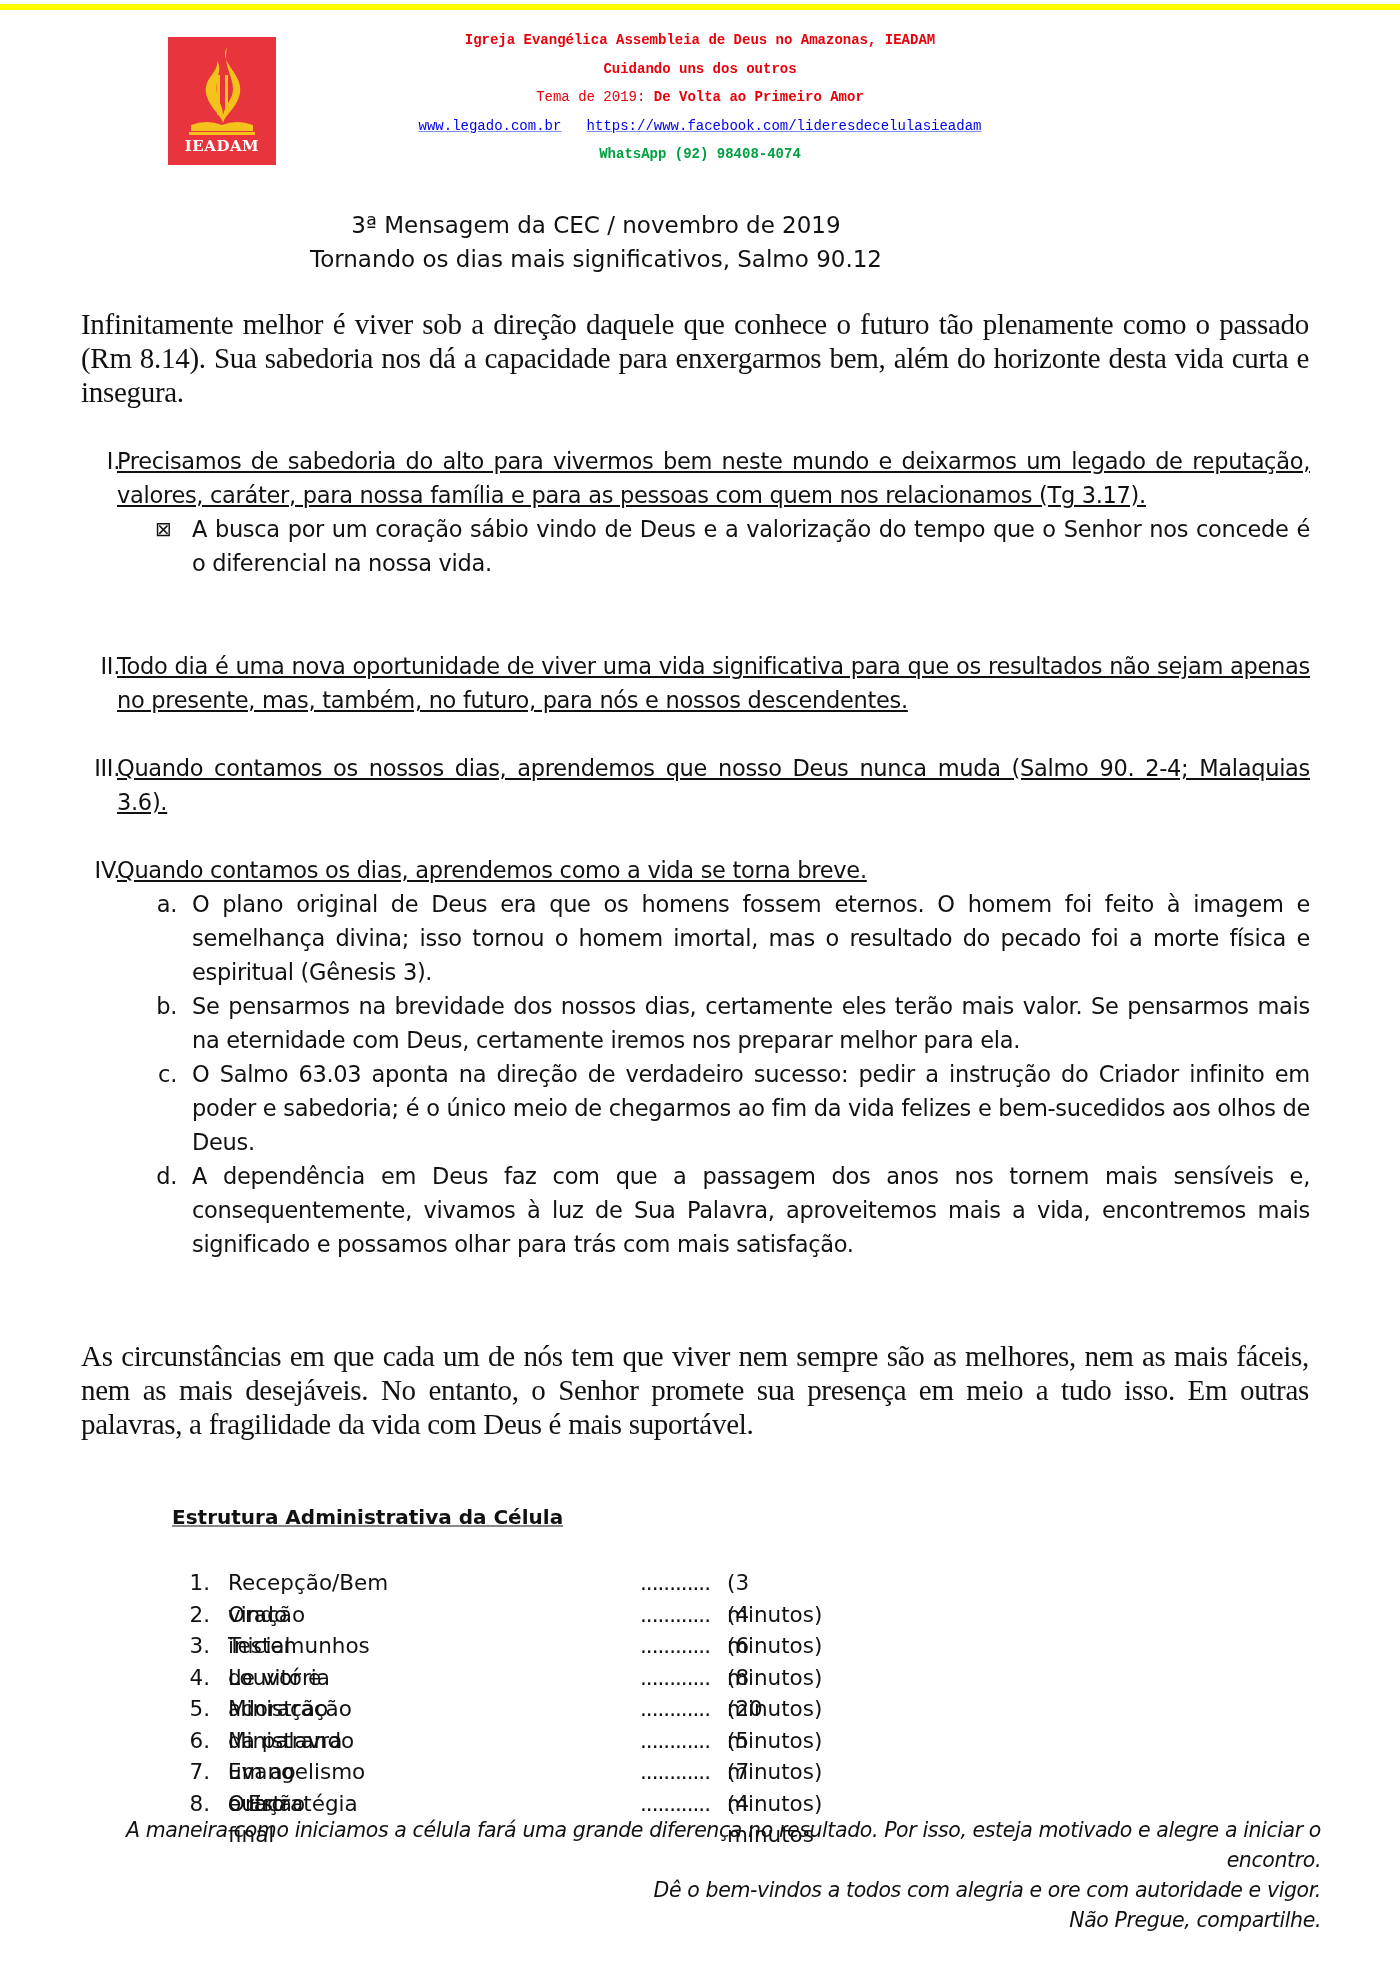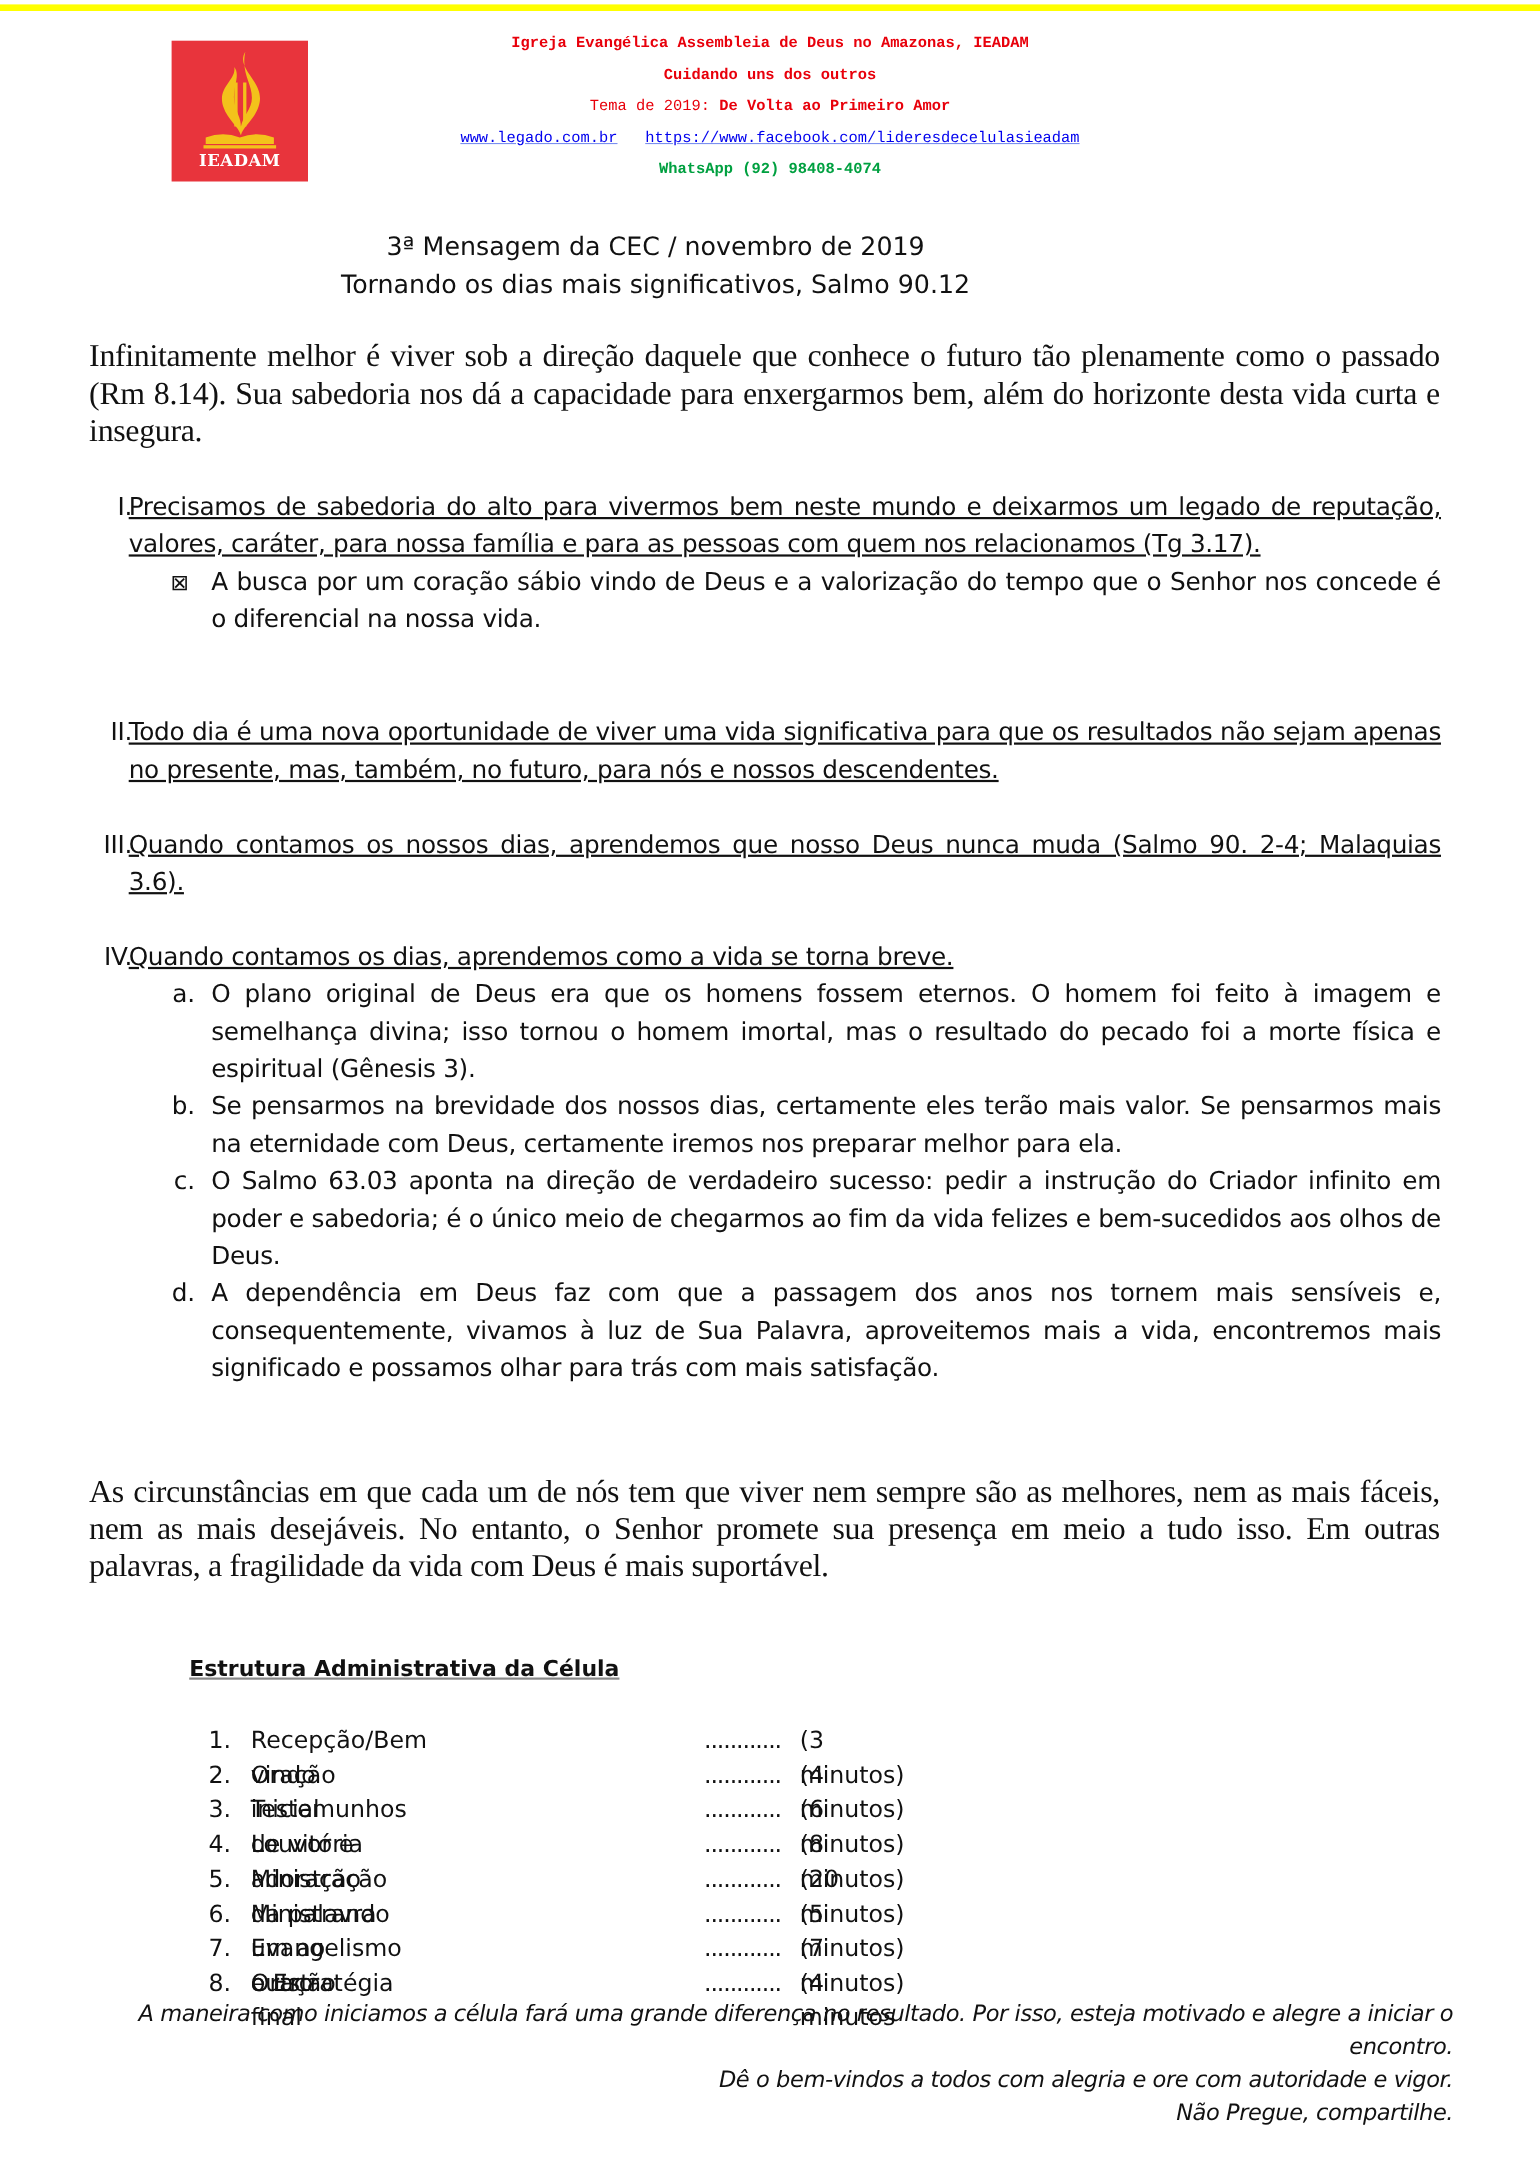--- a/index.html
+++ b/index.html
@@ -1,19 +1,19 @@
 <!DOCTYPE html>
 <html><head>
 <meta charset="utf-8">
 <style>
   html, body { margin: 0; padding: 0; background: #ffffff; }
   body { width: 1400px; height: 1970px; position: relative; overflow: hidden;
          font-family: "DejaVu Sans", sans-serif; color: #111; }
   .topbar { position: absolute; left: 0; top: 4px; width: 1400px; height: 6px; background: #ffff00; }
-  .logo { position: absolute; left: 156px; top: 37px; width: 124px; height: 128px; background: #e8343c;
+  .logo { position: absolute; left: 168px; top: 37px; width: 108px; height: 128px; background: #e8343c;
           display: flex; flex-direction: column; align-items: center; }
   .logo svg { margin-top: 8px; }
   .logo .logo-text { font-family: "DejaVu Serif", serif; font-weight: bold; color: #fff; font-size: 15px;
           letter-spacing: 0.5px; margin-top: 0px; }
   .header { position: absolute; left: 300px; top: 26px; width: 800px; text-align: center;
             font-family: Liberation Mono, monospace; font-size: 14px; line-height: 28.5px; }
   .header .red { color: #e8000b; font-weight: bold; }
   .header .red-normal { color: #e8000b; }
   .header .links a { color: #0000ee; text-decoration: underline; text-decoration-color: #7b8ff0; }
   .header .green { color: #00a040; font-weight: bold; }

